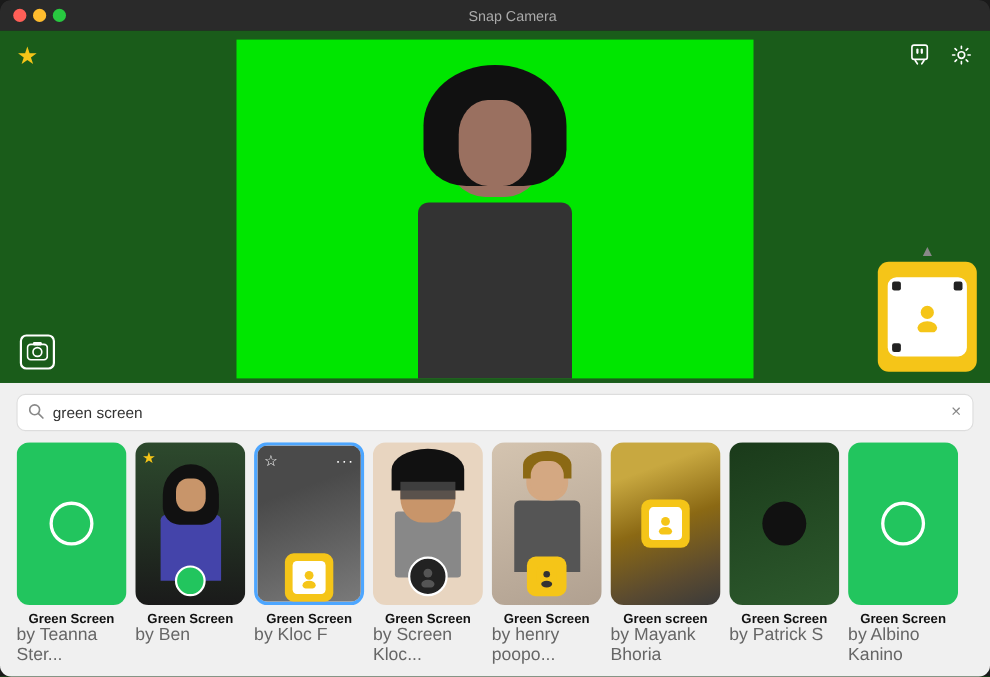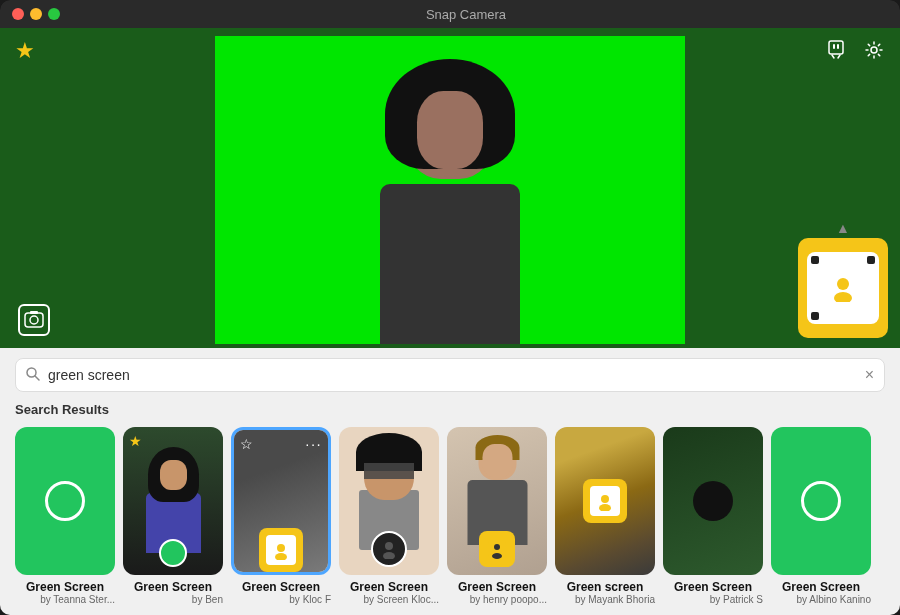--- a/index.html
+++ b/index.html
@@ -380,23 +380,23 @@
     }
 
     .lens-name {
       font-size: 12px;
       font-weight: 700;
       color: #111;
       text-align: center;
       line-height: 1.2;
     }
     .lens-author {
-      font-size: 10px;
+      font-size: 16px;
       color: #666;
-      text-align: right;
+      text-align: left;
     }
 
     
     .thumb-woman {
       background: linear-gradient(180deg, #2d4a2d 0%, #1a1a1a 100%);
       width: 100%;
       height: 100%;
       display: flex;
       align-items: flex-end;
       justify-content: center;
@@ -625,21 +625,20 @@
     <span class="search-icon">
       <svg width="14" height="14" viewBox="0 0 14 14" fill="none">
         <circle cx="5.5" cy="5.5" r="4.5" stroke="#888" stroke-width="1.5"></circle>
         <line x1="9" y1="9" x2="13" y2="13" stroke="#888" stroke-width="1.5" stroke-linecap="round"></line>
       </svg>
     </span>
     <input class="search-input" type="text" value="green screen" style="">
     <span class="search-clear">×</span>
   </div>
 
-  <div class="search-results-label">Search Results</div>
 
   <div class="lens-grid">
 
     <div class="lens-card">
       <div class="lens-thumbnail">
         <div class="thumb-green-simple">
           <div class="circle-white"></div>
         </div>
       </div>
       <div class="lens-name">Green Screen</div>

